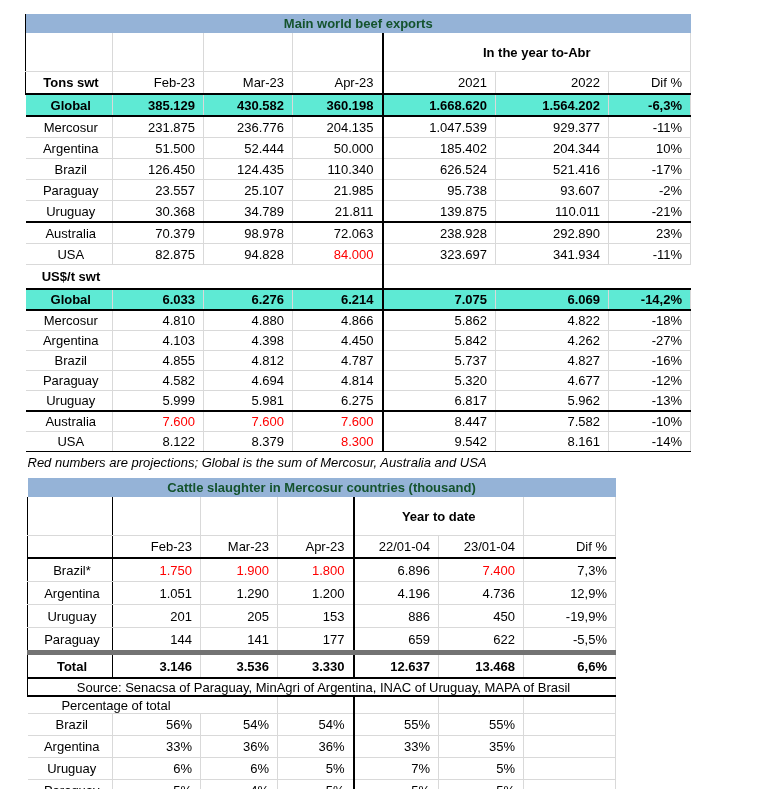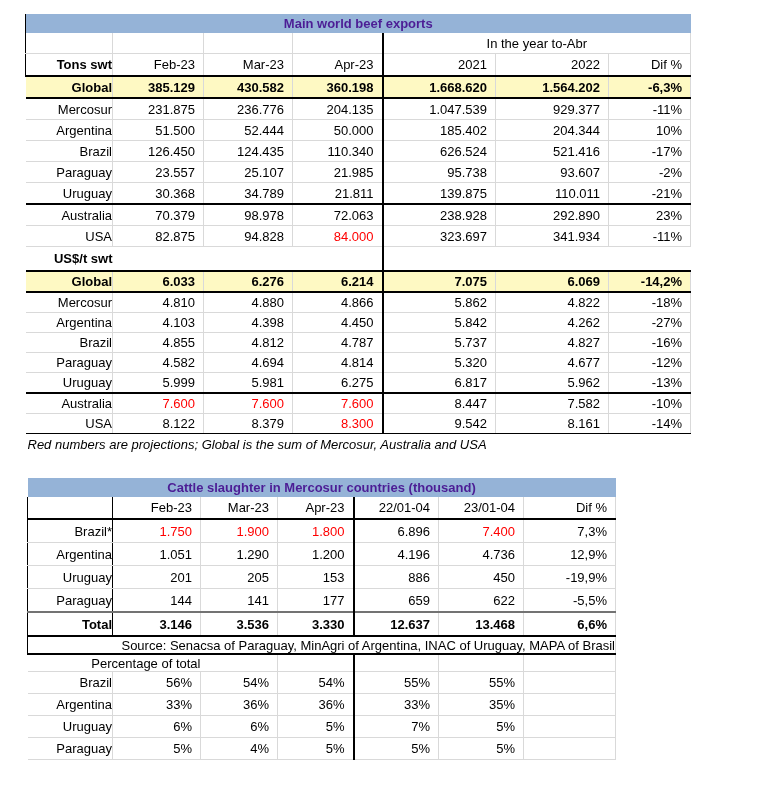--- a/index.html
+++ b/index.html
@@ -9,39 +9,39 @@
   }
   table{border-collapse:collapse;table-layout:fixed;font-size:13px;}
   td{vertical-align:middle;white-space:nowrap;overflow:visible;padding:0;}
   .t1{position:absolute;left:25px;top:14px;width:665px;}
   .t2{position:absolute;left:27px;top:478px;width:588px;}
   .t1 td,.t2 td{border-right:1px solid #D9D9D9;border-bottom:1px solid #D9D9D9;height:20px;}
   #t1-usd td{height:19px;}
   #t2-main td{height:22px;}
   #t2-pct td{height:21px;}
   tr.title-row td{
-    border:0;background:#95B3D7;color:#4c1d95;font-weight:700;text-align:center;
+    border:0;background:#95B3D7;color:#14532d;font-weight:700;text-align:center;
     height:19px;font-size:13px;
   }
-  tr.span-row td{height:20px;}
+  tr.span-row td{height:38px;font-weight:bold;}
   tr.hdr-row td{height:21px;}
   .span-hdr{text-align:center;}
-  .lbl{text-align:right;padding-left:4px;}
+  .lbl{text-align:center;padding-left:4px;}
   .num{text-align:right;padding-right:8px;}
   .bold{font-weight:700;}
   .red{color:#FF0000;margin-left:24px;}
-  .fill td{background:#fef9c3;}
+  .fill td{background:#5eead4;}
   .fill{font-weight:700;}
   .thickR{border-right:2px solid #000 !important;}
   .lbrk{border-right:1px solid #000 !important;}
   tr.bl > td:first-child{border-left:1px solid #000;}
   tr.lb > td:first-child{border-left:1px solid #000;}
   tr.bbh td{border-bottom:2px solid #000;}
   tr.bbt td{border-bottom:1px solid #000;}
-  tr.bth1 td{border-top:2px solid #737373;}
+  tr.bth1 td{border-top:5px solid #737373;}
   tr.bth2 td{border-top:2px solid #000;}
   tr.hdr2 td{border-bottom:2px solid #000;}
   tr.sec-row td{border-right:0;border-bottom:0;height:23px;}
   tr.sec-row td.thickR{border-right:2px solid #000 !important;}
   tr.fn-row td{border:0;font-style:italic;height:20px;padding-left:2px;}
   tr.fn1-row td{height:17px;}
   tr.fn2-row td{height:16px;border-bottom:2px solid #000;}
   tr.pctlbl-row td{height:16px;}
   .no-r{border-right:0 !important;}
 </style>
@@ -252,20 +252,28 @@
       <col style="width:77px">
     <col style="width:76px">
       <col style="width:85px">
       <col style="width:85px">
       <col style="width:92px">
   </colgroup>
   <tbody>
     <tr class="title-row">
       <td colspan="7">Cattle slaughter in Mercosur countries (thousand)</td>
     </tr>
+    <tr class="span-row lb">
+      <td class="lbl lbrk"></td>
+      <td></td>
+      <td></td>
+      <td class="thickR"></td>
+      <td colspan="2" class="span-hdr">Year to date</td>
+      <td></td>
+    </tr>
     <tr class="hdr-row hdr2 lb">
       <td class="lbl lbrk"></td>
       <td class="num">Feb-23</td>
       <td class="num">Mar-23</td>
       <td class="num thickR">Apr-23</td>
       <td class="num">22/01-04</td>
       <td class="num">23/01-04</td>
       <td class="num">Dif %</td>
     </tr>
   </tbody>

